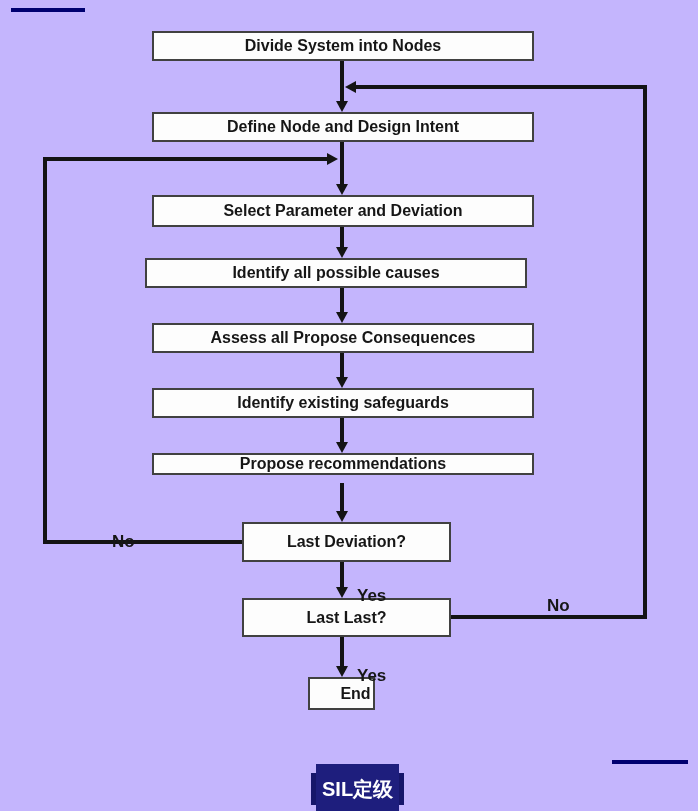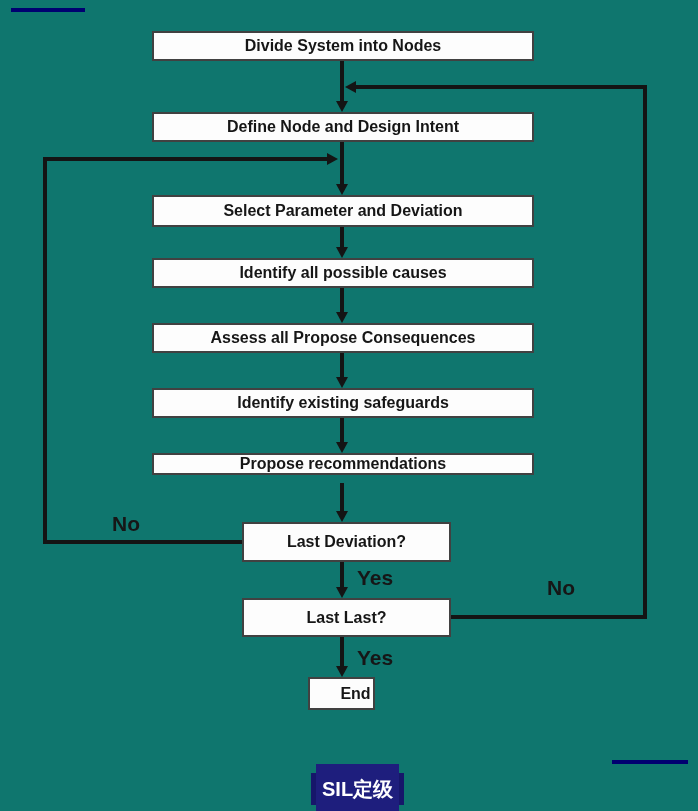--- a/index.html
+++ b/index.html
@@ -5,21 +5,21 @@
   html, body {
     margin: 0;
     padding: 0;
     background: #ffffff;
     font-family: "Liberation Sans", "DejaVu Sans", sans-serif;
   }
   #canvas {
     position: relative;
     width: 698px;
     height: 811px;
-    background: #0f766e;
+    background: #c4b5fd;
     overflow: hidden;
   }
   .fbox {
     position: absolute;
     box-sizing: border-box;
     background: #fdfdfd;
     border: 2px solid #414141;
     display: flex;
     align-items: center;
     justify-content: center;
@@ -52,23 +52,24 @@
     border-right: 11px solid #141414;
   }
   .arr.right {
     border-top: 6px solid transparent;
     border-bottom: 6px solid transparent;
     border-left: 11px solid #141414;
   }
   .edge-label {
     position: absolute;
     font-weight: bold;
-    font-size: 21px;
+    font-size: 17px;
     color: #161616;
     white-space: nowrap;
+    margin-top: 20px;
   }
   .sil-wrap {
     position: absolute;
     left: 311px;
     top: 773px;
     height: 32px;
     display: flex;
     align-items: center;
     cursor: pointer;
   }
@@ -93,21 +94,21 @@
 <body>
 
 <div id="canvas">
 
   <div class="navy-rule" style="left:11px; top:8px; width:74px; height:4px;"></div>
   <div class="navy-rule" style="left:612px; top:760px; width:76px; height:4px;"></div>
 
   <div class="fbox" style="left:152px; top:31px;  width:382px; height:30px;">Divide System into Nodes</div>
   <div class="fbox" style="left:152px; top:112px; width:382px; height:30px;">Define Node and Design Intent</div>
   <div class="fbox" style="left:152px; top:195px; width:382px; height:32px;">Select Parameter and Deviation</div>
-  <div class="fbox" style="left:152px; top:258px; width:382px; height:30px;">Identify all possible causes</div>
+  <div class="fbox" style="left:145px; top:258px; width:382px; height:30px;">Identify all possible causes</div>
   <div class="fbox" style="left:152px; top:323px; width:382px; height:30px;">Assess all Propose Consequences</div>
   <div class="fbox" style="left:152px; top:388px; width:382px; height:30px;">Identify existing safeguards</div>
   <div class="fbox" style="left:152px; top:453px; width:382px; height:22px;">Propose recommendations</div>
   <div class="fbox" style="left:242px; top:522px; width:209px; height:40px;">Last Deviation?</div>
   <div class="fbox" style="left:242px; top:598px; width:209px; height:39px;">Last Last?</div>
   <div class="fbox" style="left:308px; top:677px; width:67px; height:33px;padding-left:28px;">End</div>
 
   <div class="line" style="left:340px; top:61px;  width:4px; height:41px;"></div>
   <div class="arr down" style="left:336px; top:101px;"></div>
 

